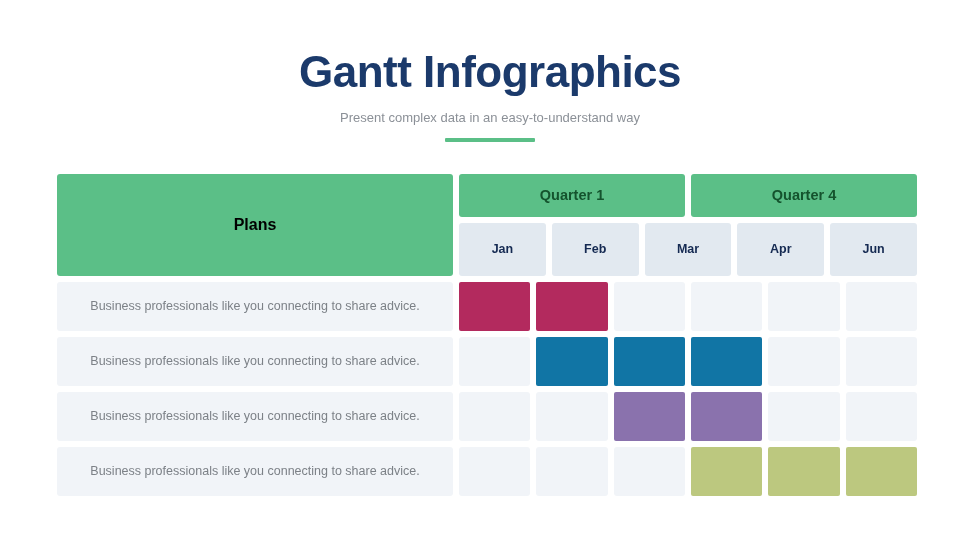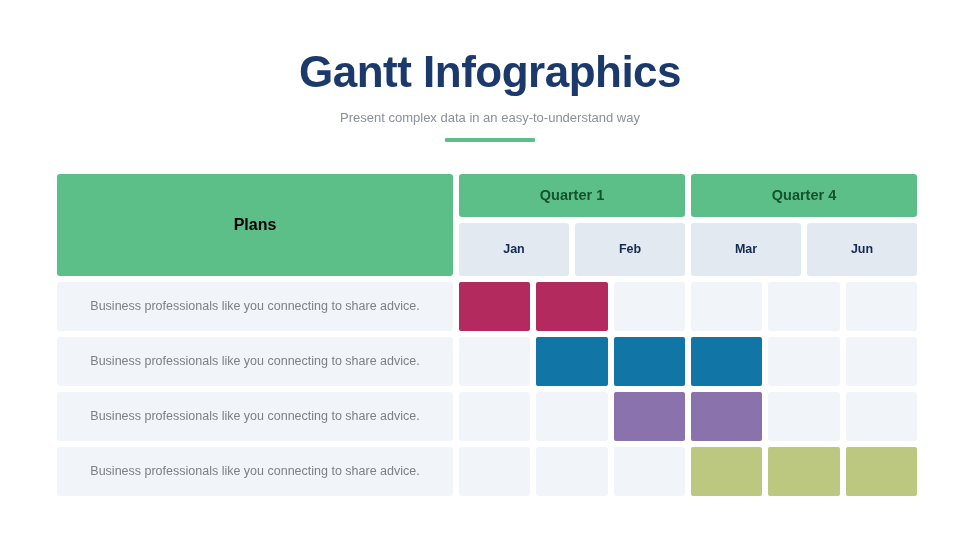--- a/index.html
+++ b/index.html
@@ -185,20 +185,23 @@
           <div class="month-cell">
             <span>Jan</span>
           </div>
           <div class="month-cell">
             <span>Feb</span>
           </div>
           <div class="month-cell">
             <span>Mar</span>
           </div>
           <div class="month-cell">
+            <span>Apr</span>
+          </div>
+          <div class="month-cell">
             <span>Jun</span>
           </div>
         </div>
       </div>
     </div>
 
     <div class="gantt-body" id="gantt-body">
         <div class="task-row">
           <div class="task-label">Business professionals like you connecting to share advice.</div>
           <div class="track">

